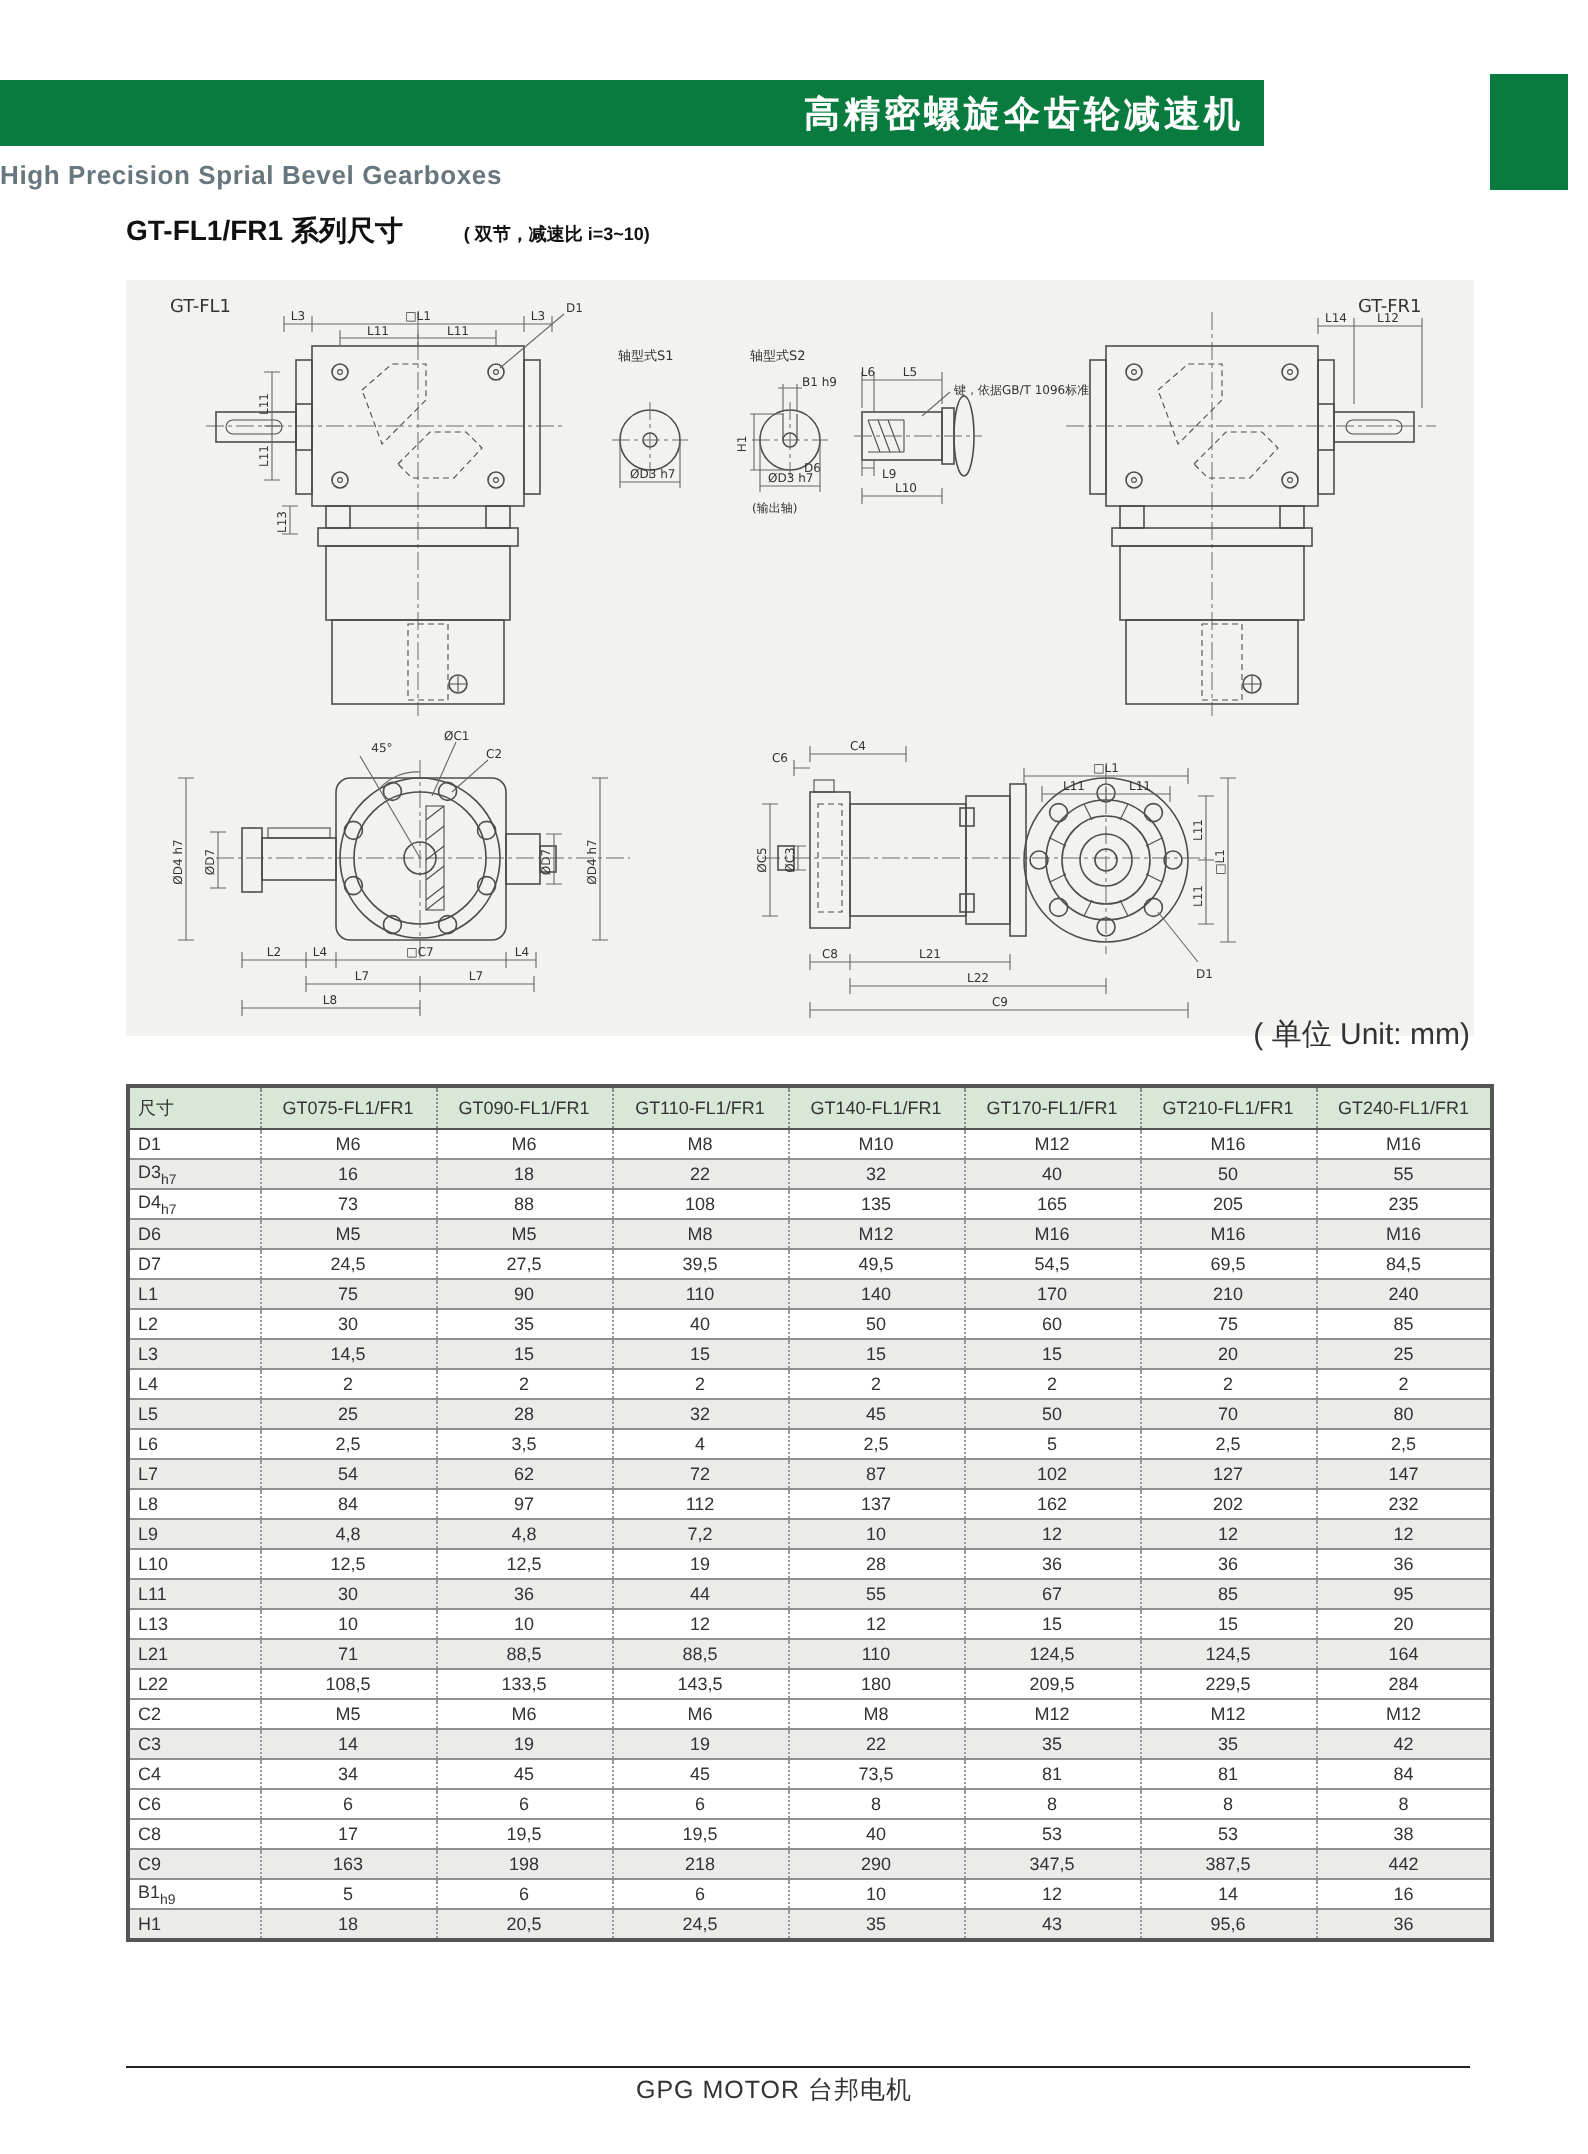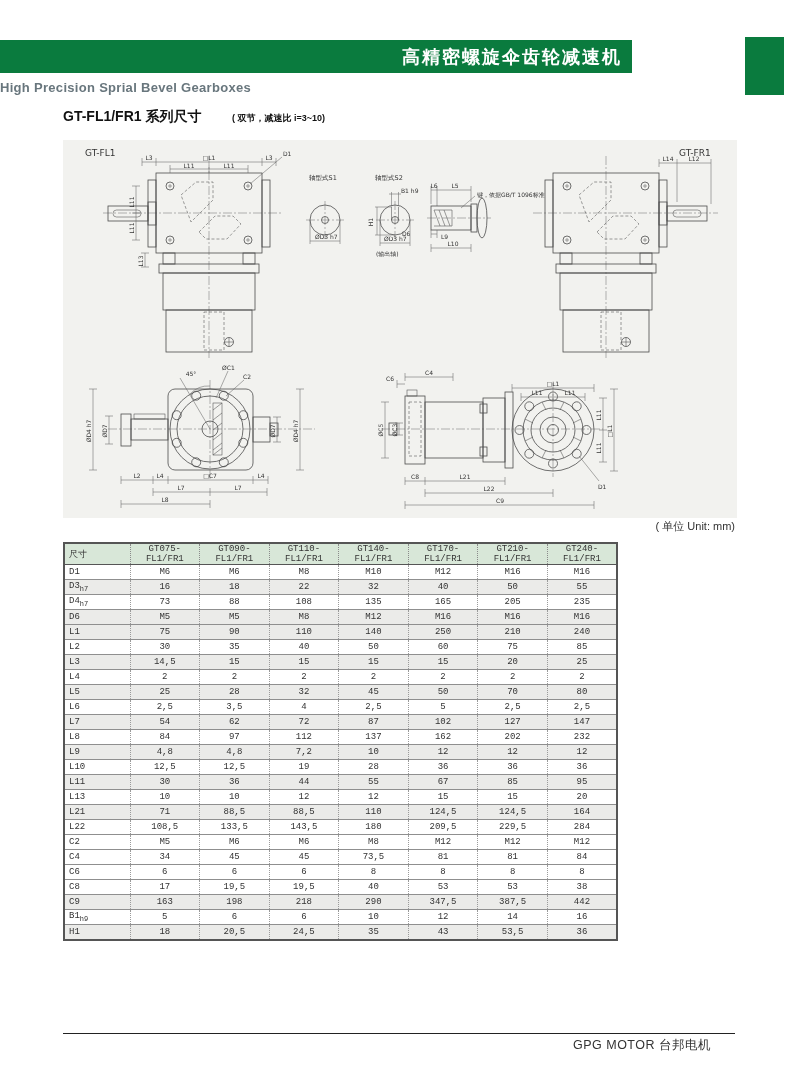--- a/index.html
+++ b/index.html
@@ -15,42 +15,42 @@
   }
   .green-square{position:absolute;left:745px;top:37px;width:39px;height:58px;background:var(--green);}
   .subtitle-en{
     position:absolute;left:0;top:80px;width:737px;text-align:left;
     color:#68767d;font-weight:bold;font-size:13px;letter-spacing:.3px;
   }
   .section-title{position:absolute;left:63px;top:107px;white-space:nowrap;}
   .section-title .st-main{font-size:14px;font-weight:bold;color:#111;}
   .section-title .st-sub{font-size:9px;font-weight:bold;color:#111;margin-left:2px;padding-left:24px;}
   .figure{position:absolute;left:63px;top:140px;width:674px;height:378px;background:#f2f2ef;}
-  .unit-note{position:absolute;left:63px;top:519px;width:672px;text-align:right;font-size:11px;color:#333;}
+  .unit-note{position:absolute;left:63px;top:508px;width:672px;text-align:right;font-size:15px;color:#333;}
   .table-wrap{position:absolute;left:63px;top:542px;width:674px;}
   table.dims{
-    border-collapse:collapse;table-layout:fixed;width:555px;
-    font-family:Liberation Mono, monospace;font-size:9px;color:#333;
+    border-collapse:collapse;table-layout:fixed;width:684px;
+    font-family:Liberation Sans, sans-serif;font-size:9px;color:#333;
     border:2px solid #555;
   }
   table.dims th{
     background:#d8e7d8;font-weight:normal;font-size:9px;height:20px;
     border-bottom:1.5px solid #555;border-left:1px dotted #8a8a8a;padding:0;
   }
   table.dims th:first-child{border-left:none;text-align:left;padding-left:4px;}
   table.dims td{
     height:14px;padding:0;text-align:center;
     border-top:1px solid #8f8f8f;border-left:1px dotted #9a9a9a;
   }
   table.dims td.dim{text-align:left;padding-left:4px;border-left:none;}
   table.dims col.c-dim{width:66px;}
   table.dims tr.alt{background:#ebebe9;}
   table.dims sub{font-size:7px;}
   .footer-line{position:absolute;left:63px;top:1033px;width:672px;border-top:1.5px solid #222;}
-  .footer-text{position:absolute;left:63px;top:1037px;width:648px;text-align:right;font-size:12.5px;color:#333;letter-spacing:.5px;}
+  .footer-text{position:absolute;left:63px;top:1037px;width:648px;text-align:center;font-size:12.5px;color:#333;letter-spacing:.5px;}
   
   svg .ln{stroke:#4d4d4d;stroke-width:.8;fill:none;}
   svg .th{stroke:#4d4d4d;stroke-width:.55;fill:none;}
   svg .dash{stroke-dasharray:3 2;}
   svg .cl{stroke:#6a6a6a;stroke-width:.5;fill:none;stroke-dasharray:9 2 2 2;}
   svg .dim{stroke:#666;stroke-width:.55;fill:none;}
   svg .lbl{font-family:"DejaVu Sans","Liberation Sans",sans-serif;font-size:6px;fill:#333;}
   svg .lbl2{font-family:"DejaVu Sans","Liberation Sans",sans-serif;font-size:6.5px;fill:#333;}
   svg .ttl{font-family:"DejaVu Sans","Liberation Sans",sans-serif;font-size:9px;fill:#333;}
 </style>
@@ -368,27 +368,37 @@
         <tr class="alt">
           <td class="dim">D6</td>
           <td>M5</td>
           <td>M5</td>
           <td>M8</td>
           <td>M12</td>
           <td>M16</td>
           <td>M16</td>
           <td>M16</td>
         </tr>
+        <tr>
+          <td class="dim">D7</td>
+          <td>24,5</td>
+          <td>27,5</td>
+          <td>39,5</td>
+          <td>49,5</td>
+          <td>54,5</td>
+          <td>69,5</td>
+          <td>84,5</td>
+        </tr>
         <tr class="alt">
           <td class="dim">L1</td>
           <td>75</td>
           <td>90</td>
           <td>110</td>
           <td>140</td>
-          <td>250</td>
+          <td>170</td>
           <td>210</td>
           <td>240</td>
         </tr>
         <tr>
           <td class="dim">L2</td>
           <td>30</td>
           <td>35</td>
           <td>40</td>
           <td>50</td>
           <td>60</td>
@@ -518,20 +528,30 @@
         <tr>
           <td class="dim">C2</td>
           <td>M5</td>
           <td>M6</td>
           <td>M6</td>
           <td>M8</td>
           <td>M12</td>
           <td>M12</td>
           <td>M12</td>
         </tr>
+        <tr class="alt">
+          <td class="dim">C3</td>
+          <td>14</td>
+          <td>19</td>
+          <td>19</td>
+          <td>22</td>
+          <td>35</td>
+          <td>35</td>
+          <td>42</td>
+        </tr>
         <tr>
           <td class="dim">C4</td>
           <td>34</td>
           <td>45</td>
           <td>45</td>
           <td>73,5</td>
           <td>81</td>
           <td>81</td>
           <td>84</td>
         </tr>
@@ -575,21 +595,21 @@
           <td>14</td>
           <td>16</td>
         </tr>
         <tr class="alt">
           <td class="dim">H1</td>
           <td>18</td>
           <td>20,5</td>
           <td>24,5</td>
           <td>35</td>
           <td>43</td>
-          <td>53,5</td>
+          <td>95,6</td>
           <td>36</td>
         </tr>
       </tbody>
   </table>
 </div>
 
 <footer>
   <div class="footer-line"></div>
   <div class="footer-text">GPG MOTOR 台邦电机</div>
 </footer>

